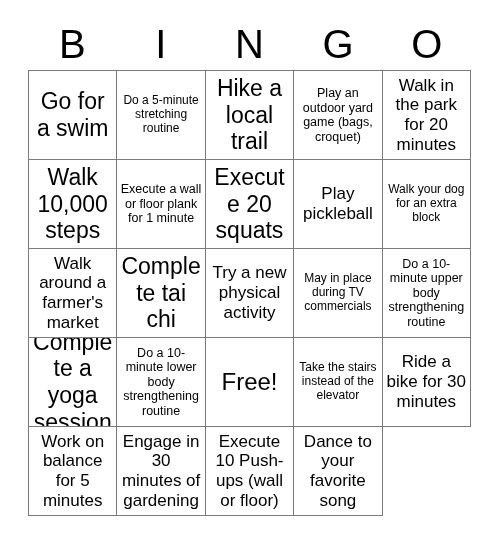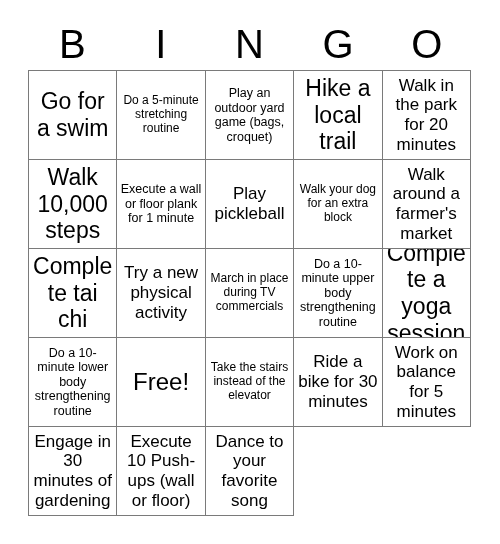--- a/index.html
+++ b/index.html
@@ -92,52 +92,55 @@
     <div class="header-letter">O</div>
   </div>
 
   <div class="grid" id="bingo-grid">
       <div class="cell sz-lg">
         <span class="cell-text">Go for a swim</span>
       </div>
       <div class="cell sz-sm">
         <span class="cell-text">Do a 5-minute stretching routine</span>
       </div>
+      <div class="cell sz-lg">
+        <span class="cell-text">Hike a local trail</span>
+      </div>
       <div class="cell sz-xs">
         <span class="cell-text">Play an outdoor yard game (bags, croquet)</span>
-      </div>
-      <div class="cell sz-lg">
-        <span class="cell-text">Hike a local trail</span>
       </div>
       <div class="cell sz-md">
         <span class="cell-text">Walk in the park for 20 minutes</span>
       </div>
       <div class="cell sz-lg">
         <span class="cell-text">Walk 10,000 steps</span>
       </div>
       <div class="cell sz-xs">
         <span class="cell-text">Execute a wall or floor plank for 1 minute</span>
+      </div>
+      <div class="cell sz-lg">
+        <span class="cell-text">Execute 20 squats</span>
       </div>
       <div class="cell sz-md">
         <span class="cell-text">Play pickleball</span>
       </div>
       <div class="cell sz-sm">
         <span class="cell-text">Walk your dog for an extra block</span>
       </div>
       <div class="cell sz-md">
         <span class="cell-text">Walk around a farmer's market</span>
       </div>
       <div class="cell sz-lg">
         <span class="cell-text">Complete tai chi</span>
       </div>
       <div class="cell sz-md">
         <span class="cell-text">Try a new physical activity</span>
       </div>
       <div class="cell sz-sm">
-        <span class="cell-text">March in place during TV commercials</span>
+        <span class="cell-text">May in place during TV commercials</span>
       </div>
       <div class="cell sz-xs">
         <span class="cell-text">Do a 10-minute upper body strengthening routine</span>
       </div>
       <div class="cell sz-lg">
         <span class="cell-text">Complete a yoga session</span>
       </div>
       <div class="cell sz-xs">
         <span class="cell-text">Do a 10-minute lower body strengthening routine</span>
       </div>

